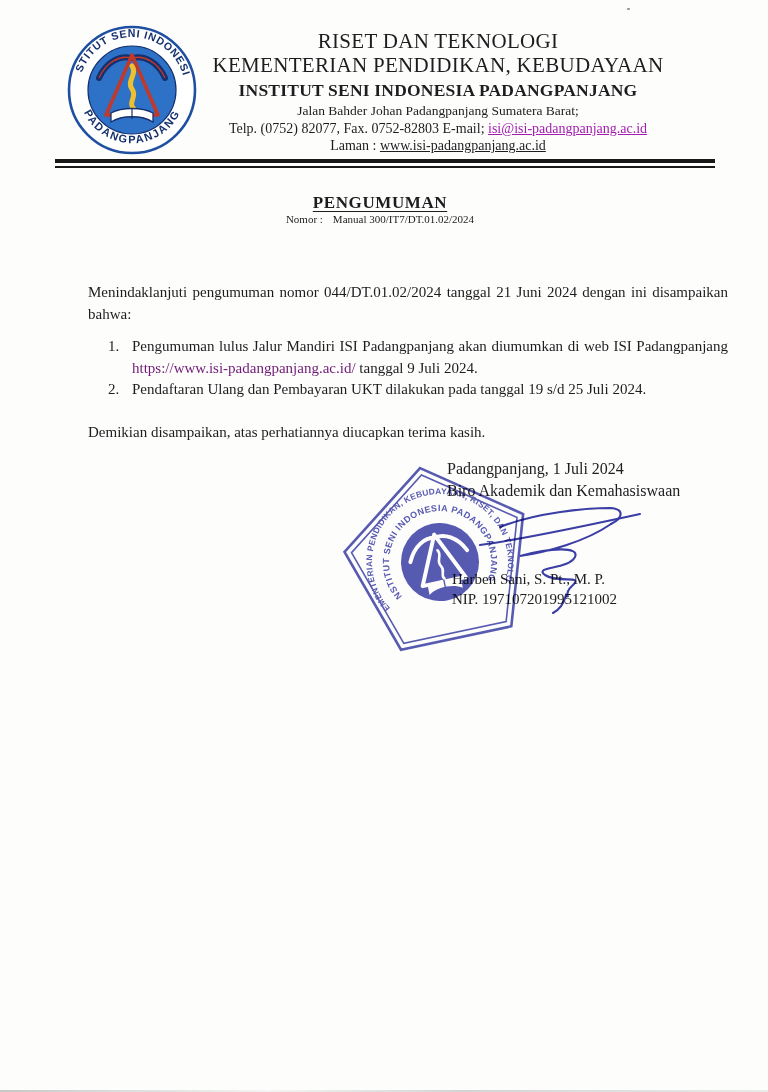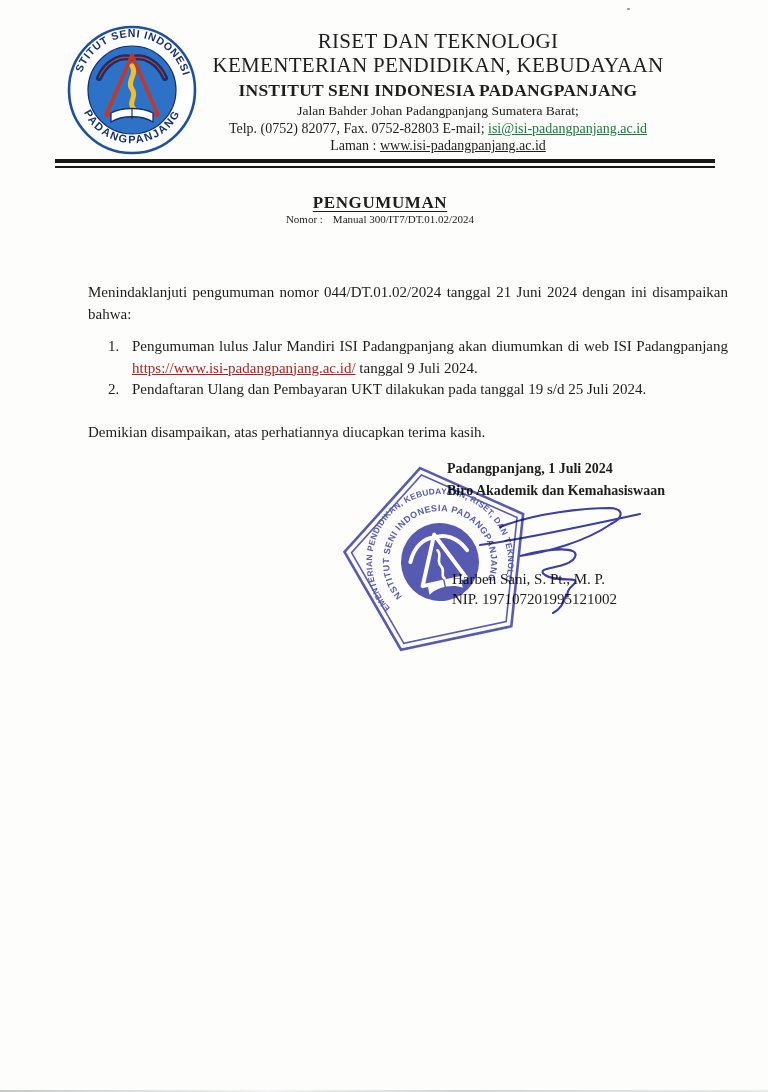--- a/index.html
+++ b/index.html
@@ -9,42 +9,42 @@
     font-family:"Liberation Serif", serif; color:#1d1d1f;
   }
   
   .logo { position:absolute; left:66px; top:24px; width:132px; height:132px; }
   .header-text { position:absolute; left:158px; top:30px; width:560px; text-align:center; }
   .h-min { font-size:21px; line-height:23.5px; letter-spacing:.3px; }
   .h-inst { font-size:17.5px; font-weight:bold; line-height:20px; margin-top:3px; letter-spacing:.2px; }
   .h-addr { font-size:13.5px; line-height:16px; margin-top:3px; }
   .h-tel  { font-size:14px; line-height:17px; margin-top:1px; }
   .h-web  { font-size:14px; line-height:17px; }
-  a.email-link { color:#15803d; text-decoration:underline; cursor:pointer; }
+  a.email-link { color:#a21caf; text-decoration:underline; cursor:pointer; }
   .u { text-decoration:underline; }
   .rule { position:absolute; left:55px; right:53px; top:159px; height:2.5px;
           border-top:4px solid #191919; border-bottom:2px solid #191919; }
   
   .title-block { position:absolute; left:0; right:8px; top:193px; text-align:center; }
   .doc-title { font-size:17px; font-weight:bold; letter-spacing:.6px;
                text-decoration:underline; text-underline-offset:3px; }
   .doc-number { font-size:11px; margin-top:0;font-family:Liberation Serif, serif; }
   .doc-number .lbl { margin-right:10px; }
   
   .body-block { position:absolute; left:88px; top:282px; width:640px;
                 font-size:15px; line-height:21.5px; }
   .opening { text-align:justify; margin:0; }
   ol.points { list-style:none; margin:11px 0 0 0; padding:0 0 0 20px; }
   ol.points li { display:flex; margin:0; }
   .li-num { width:24px; flex:0 0 24px; }
   .li-text { flex:1; text-align:justify; }
-  a.body-link { color:#b91c1c; text-decoration:underline; cursor:pointer;margin-top:24px; }
+  a.body-link { color:#701a75; cursor:pointer;margin-top:24px; }
   .closing { margin:21px 0 0 0; text-align:left; }
   
-  .sig-head { position:absolute; left:447px; top:458px; font-size:14px; line-height:21.5px;font-weight:bold; }
+  .sig-head { position:absolute; left:447px; top:458px; font-size:16px; line-height:21.5px; }
   .sig-name-block { position:absolute; left:452px; top:569px; font-size:15px; line-height:20px; }
   .stamp-svg { position:absolute; left:333px; top:455px; width:214px; height:214px;
                mix-blend-mode:multiply; opacity:.92; pointer-events:none; }
   .sign-svg { position:absolute; left:425px; top:468px; width:230px; height:150px;
               mix-blend-mode:multiply; pointer-events:none; }
   
   .speck { position:absolute; left:627px; top:8px; width:3px; height:2px;
            background:#8f9494; border-radius:1px; }
   .bottom-smudge { position:absolute; left:0; right:0; bottom:0; height:2px;
     background:linear-gradient(to right, rgba(90,105,100,.35), rgba(90,105,100,.06) 35%,

